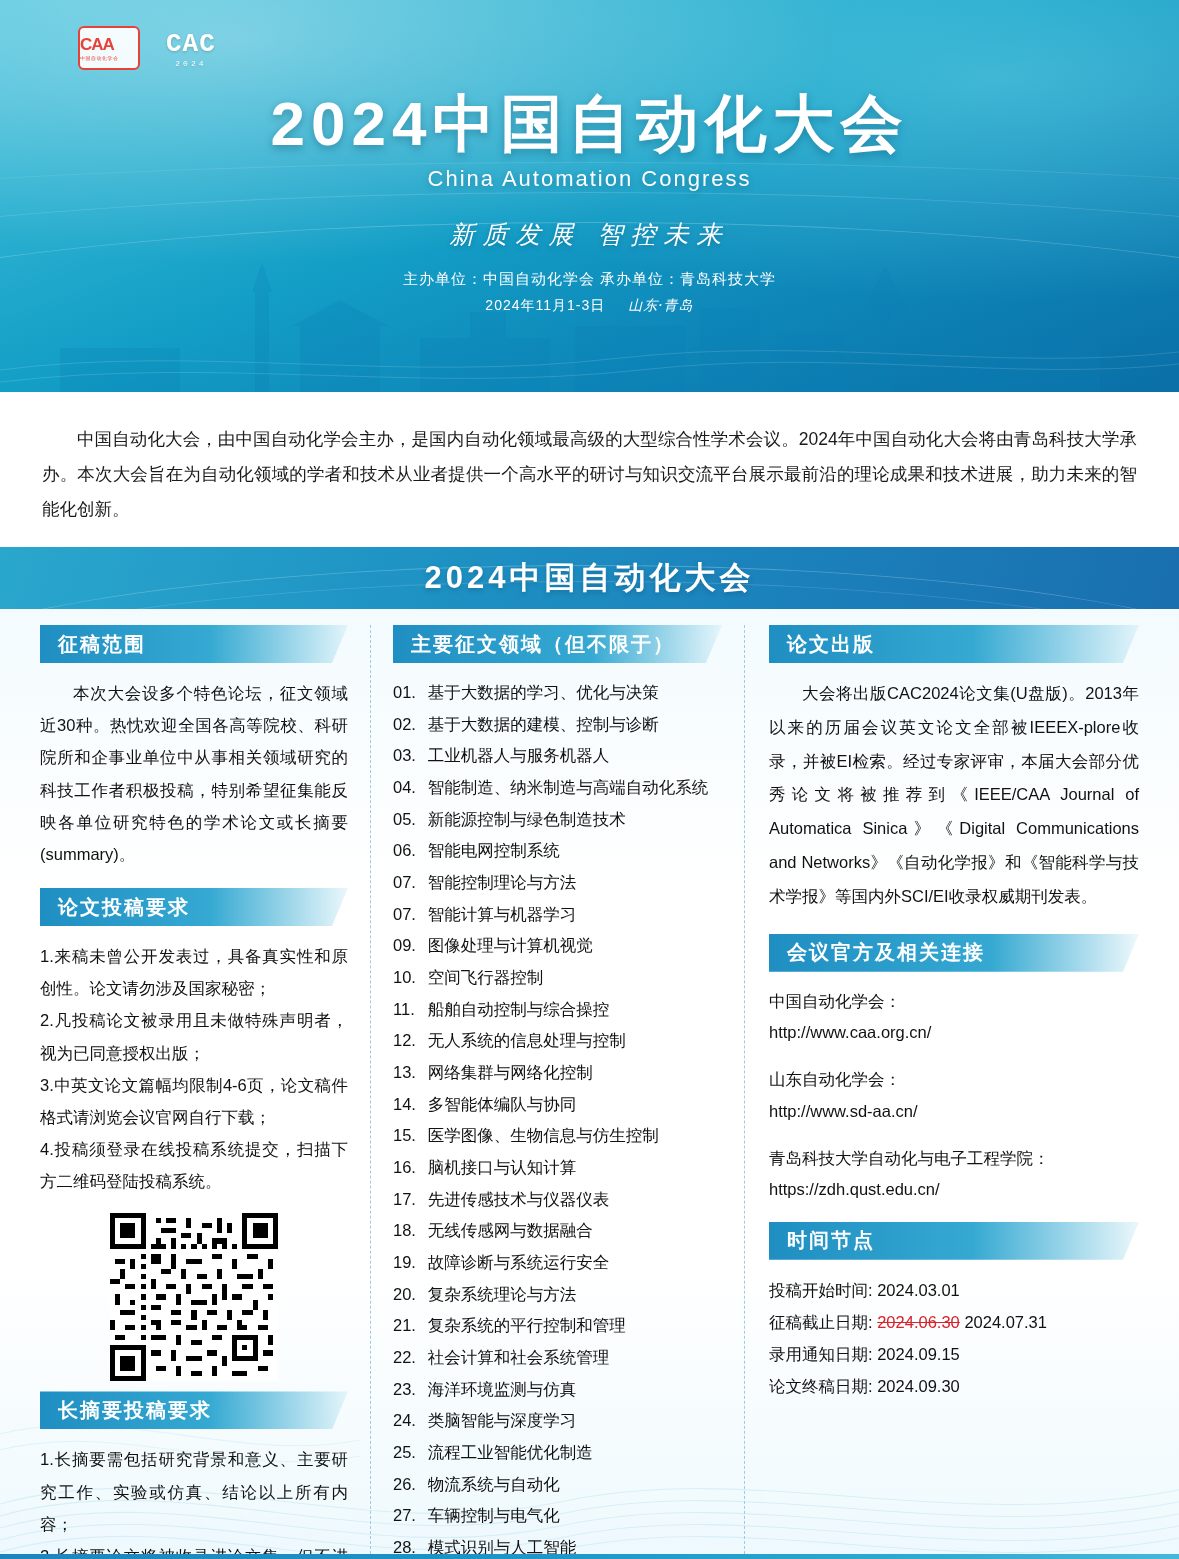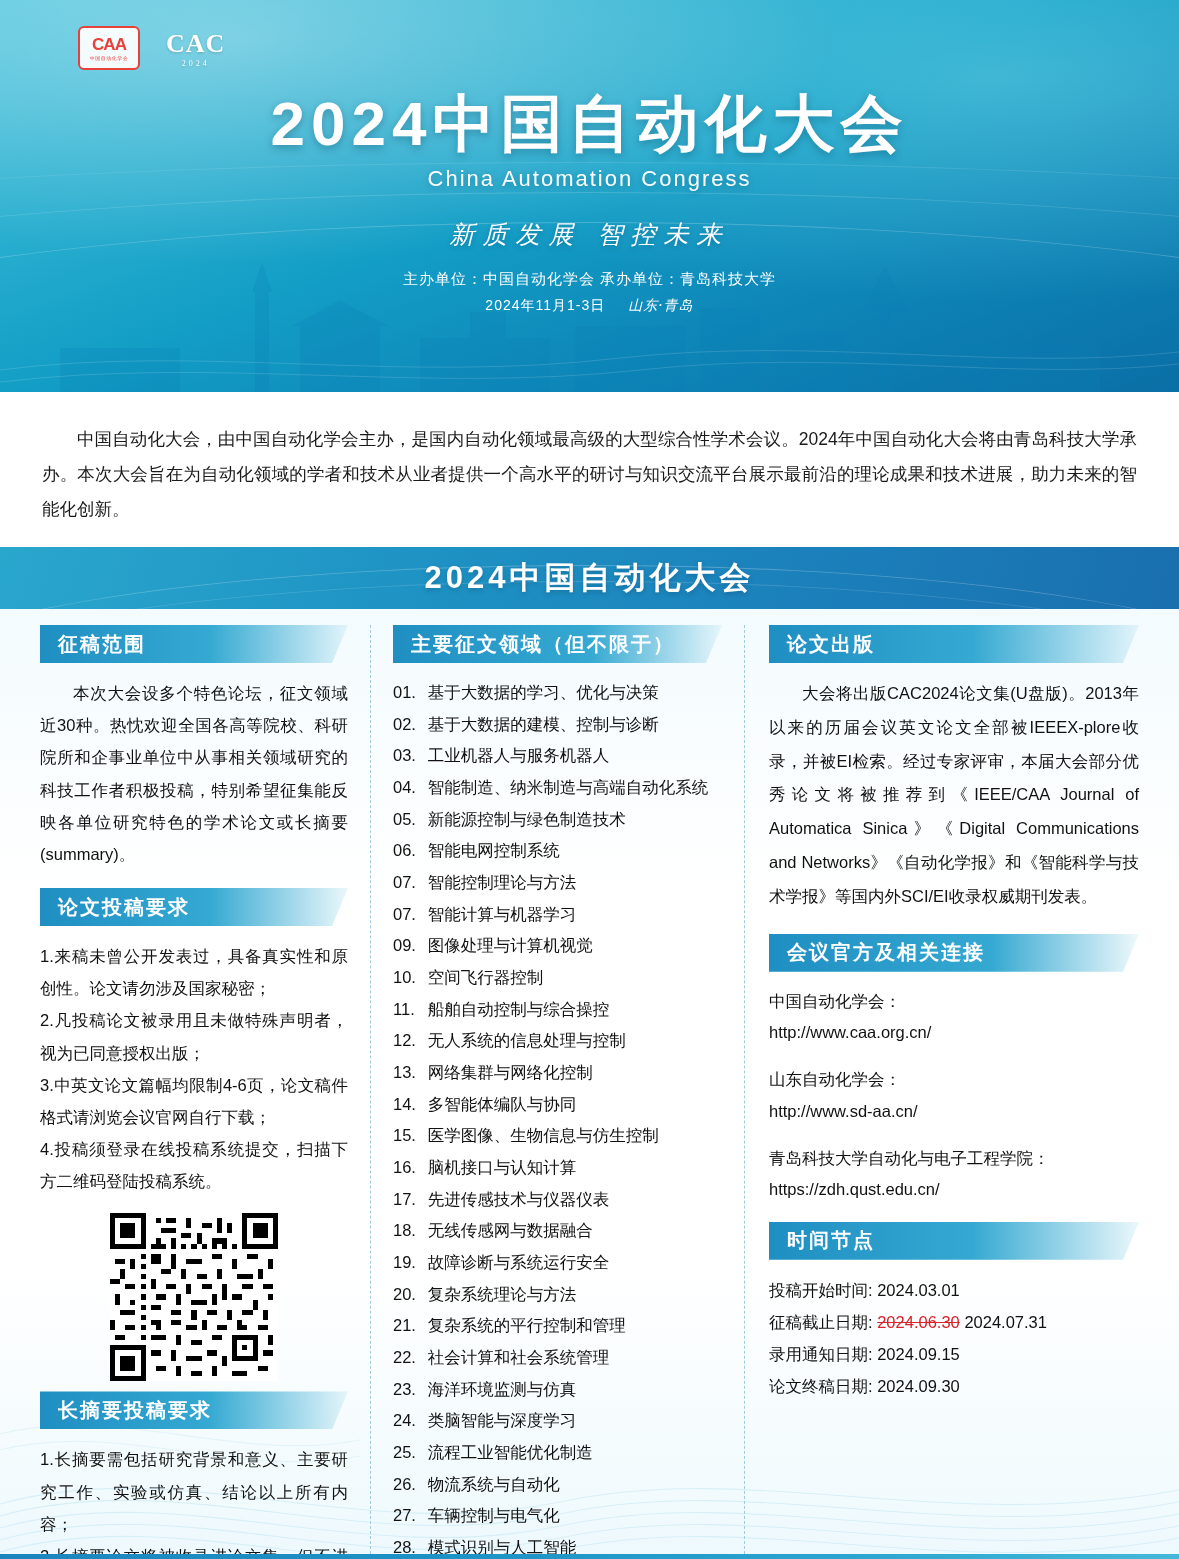--- a/index.html
+++ b/index.html
@@ -45,31 +45,31 @@
   }
   .logos {
     position: absolute;
     top: 26px; left: 78px;
     display: flex; align-items: center; gap: 26px;
   }
   .caa-logo {
     width: 62px; height: 44px;
     border: 2px solid #e8413a;
     border-radius: 6px;
-    display: flex; flex-direction: column; align-items: center; justify-content: center;
+    display: flex; flex-direction: column; justify-content: center;
     background: rgba(255,255,255,0.92);
   }
   .caa-logo .mark { font-size: 17px; color: #e8413a; font-weight: bold; line-height: 1; letter-spacing: -1px; }
   .caa-logo .sub { font-size: 5px; color: #e8413a; margin-top: 2px; letter-spacing: .5px; }
   .cac-logo {
     color: #ffffff;
     font-size: 26px;
     font-weight: bold;
     letter-spacing: 1px;
-    font-family: Liberation Serif, serif;
+    font-family: Liberation Mono, monospace;
     text-shadow: 0 1px 3px rgba(0,0,0,.2);
   }
   .cac-logo .yr { display: block; font-size: 8px; letter-spacing: 3px; text-align: center; font-weight: normal; }
 
   .main-title {
     position: absolute;
     top: 82px; left: 0; width: 1179px;
     text-align: center;
     font-size: 62px;
     font-weight: bold;

